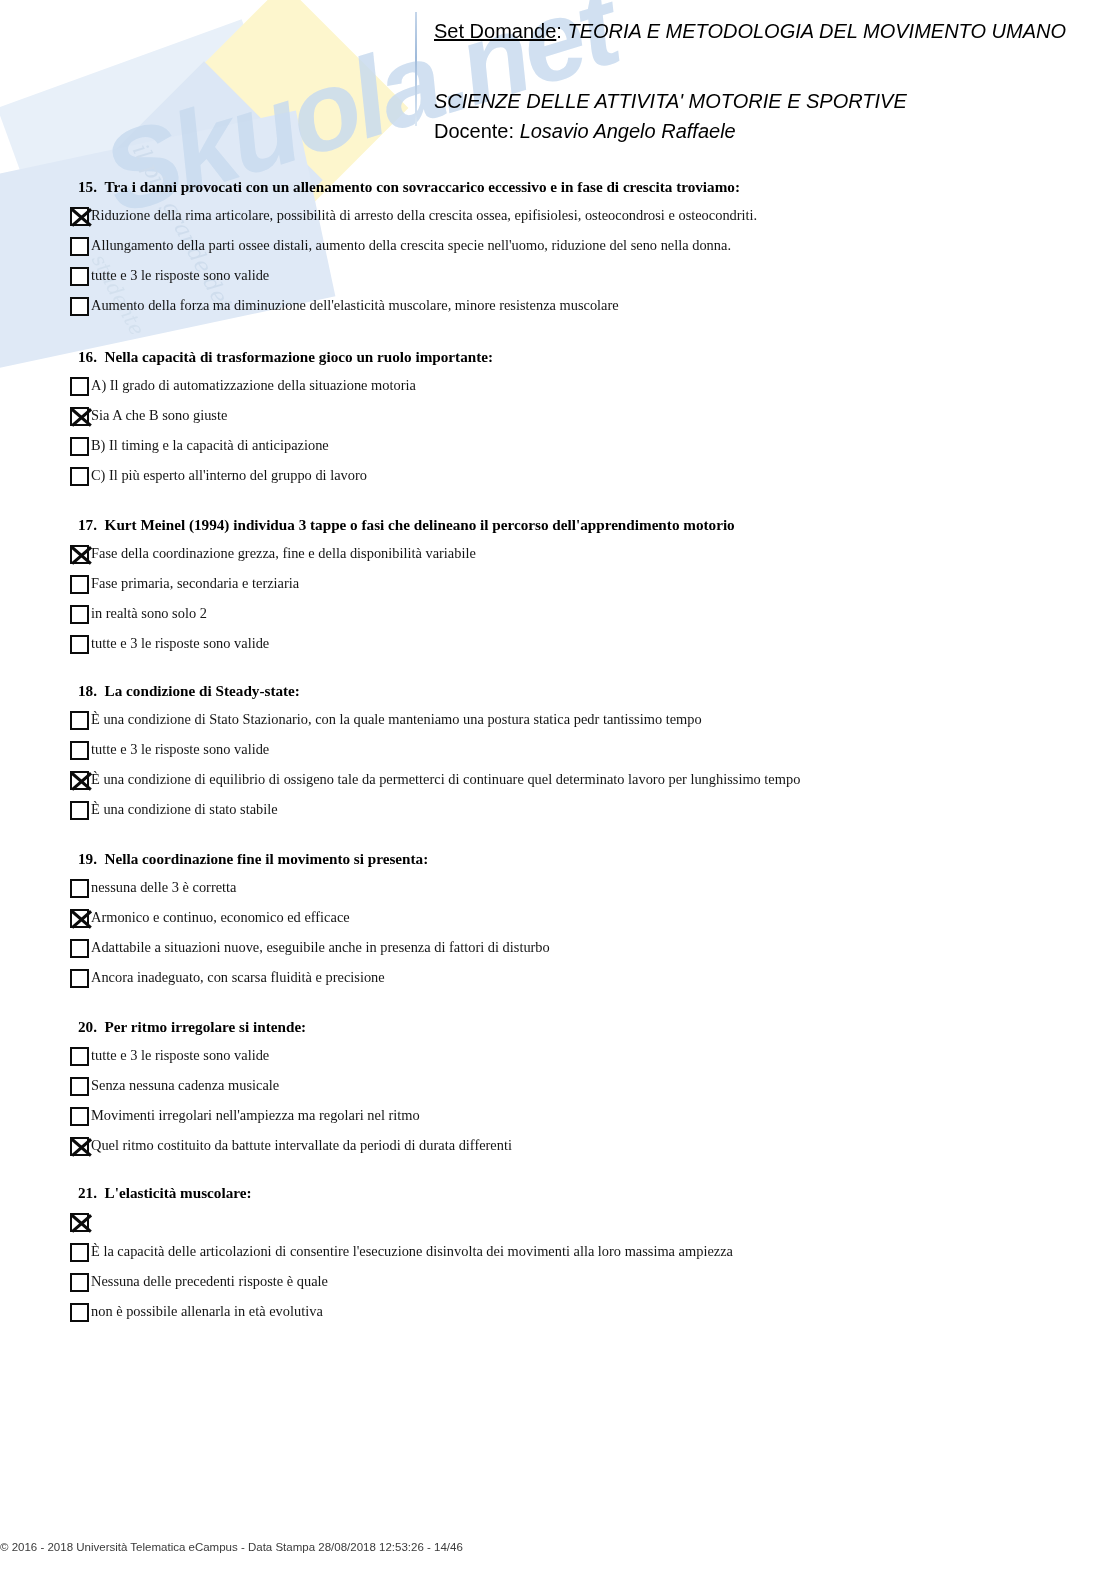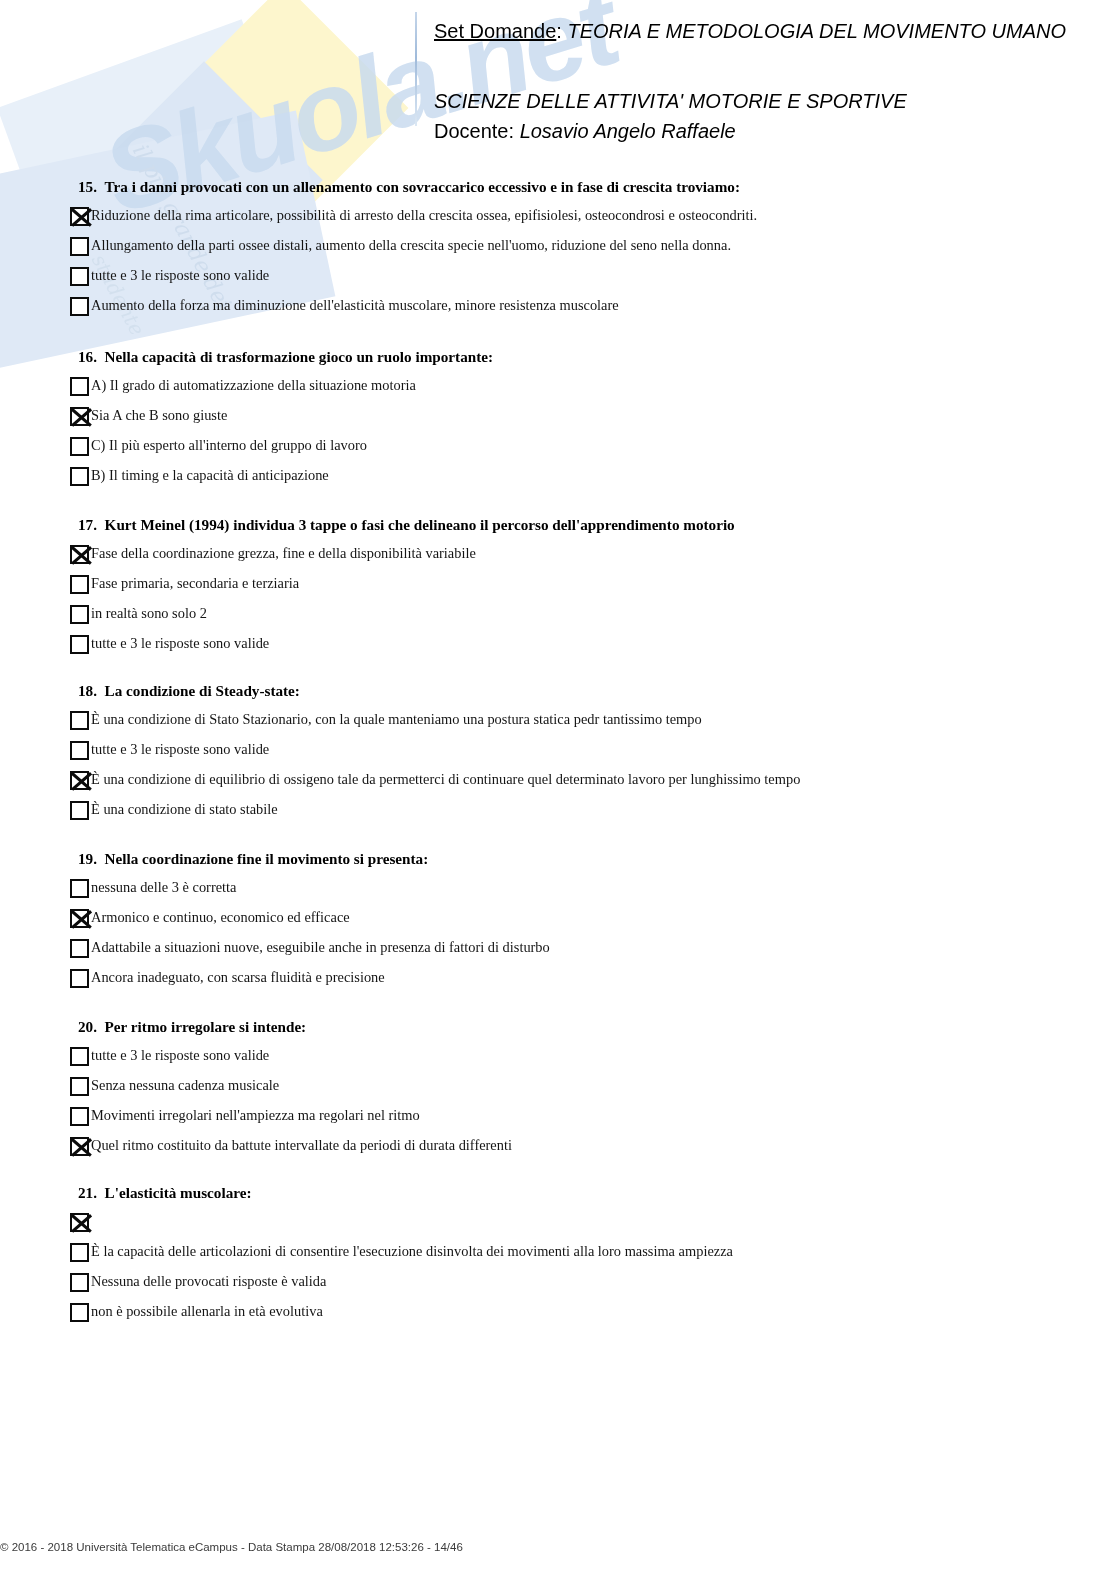--- a/index.html
+++ b/index.html
@@ -280,25 +280,25 @@
           <li class="opt">
             <span class="box"></span>
             <span class="opt-text">A) Il grado di automatizzazione della situazione motoria</span>
           </li>
           <li class="opt">
             <span class="box checked"></span>
             <span class="opt-text">Sia A che B sono giuste</span>
           </li>
           <li class="opt">
             <span class="box"></span>
+            <span class="opt-text">B) Il timing e la capacità di anticipazione</span>
+          </li>
+          <li class="opt">
+            <span class="box"></span>
             <span class="opt-text">C) Il più esperto all'interno del gruppo di lavoro</span>
-          </li>
-          <li class="opt">
-            <span class="box"></span>
-            <span class="opt-text">B) Il timing e la capacità di anticipazione</span>
           </li>
         </ul>
       </div>
       <div class="qblock" style="top: 516px;">
         <div class="qtitle"><span class="qnum">17.</span>&nbsp;&nbsp;<span>Kurt Meinel (1994) individua 3 tappe o fasi che delineano il percorso dell'apprendimento motorio</span></div>
         <ul class="options">
           <li class="opt">
             <span class="box checked"></span>
             <span class="opt-text">Fase della coordinazione grezza, fine e della disponibilità variabile</span>
           </li>
@@ -384,21 +384,21 @@
         <ul class="options">
           <li class="opt">
             <span class="box checked"></span>
           </li>
           <li class="opt">
             <span class="box"></span>
             <span class="opt-text">È la capacità delle articolazioni di consentire l'esecuzione disinvolta dei movimenti alla loro massima ampiezza</span>
           </li>
           <li class="opt">
             <span class="box"></span>
-            <span class="opt-text">Nessuna delle provocati risposte è valida</span>
+            <span class="opt-text">Nessuna delle precedenti risposte è quale</span>
           </li>
           <li class="opt">
             <span class="box"></span>
             <span class="opt-text">non è possibile allenarla in età evolutiva</span>
           </li>
         </ul>
       </div>
     </div>
 
   <div class="footer">© 2016 - 2018 Università Telematica eCampus - Data Stampa 28/08/2018 12:53:26 - 14/46</div>

